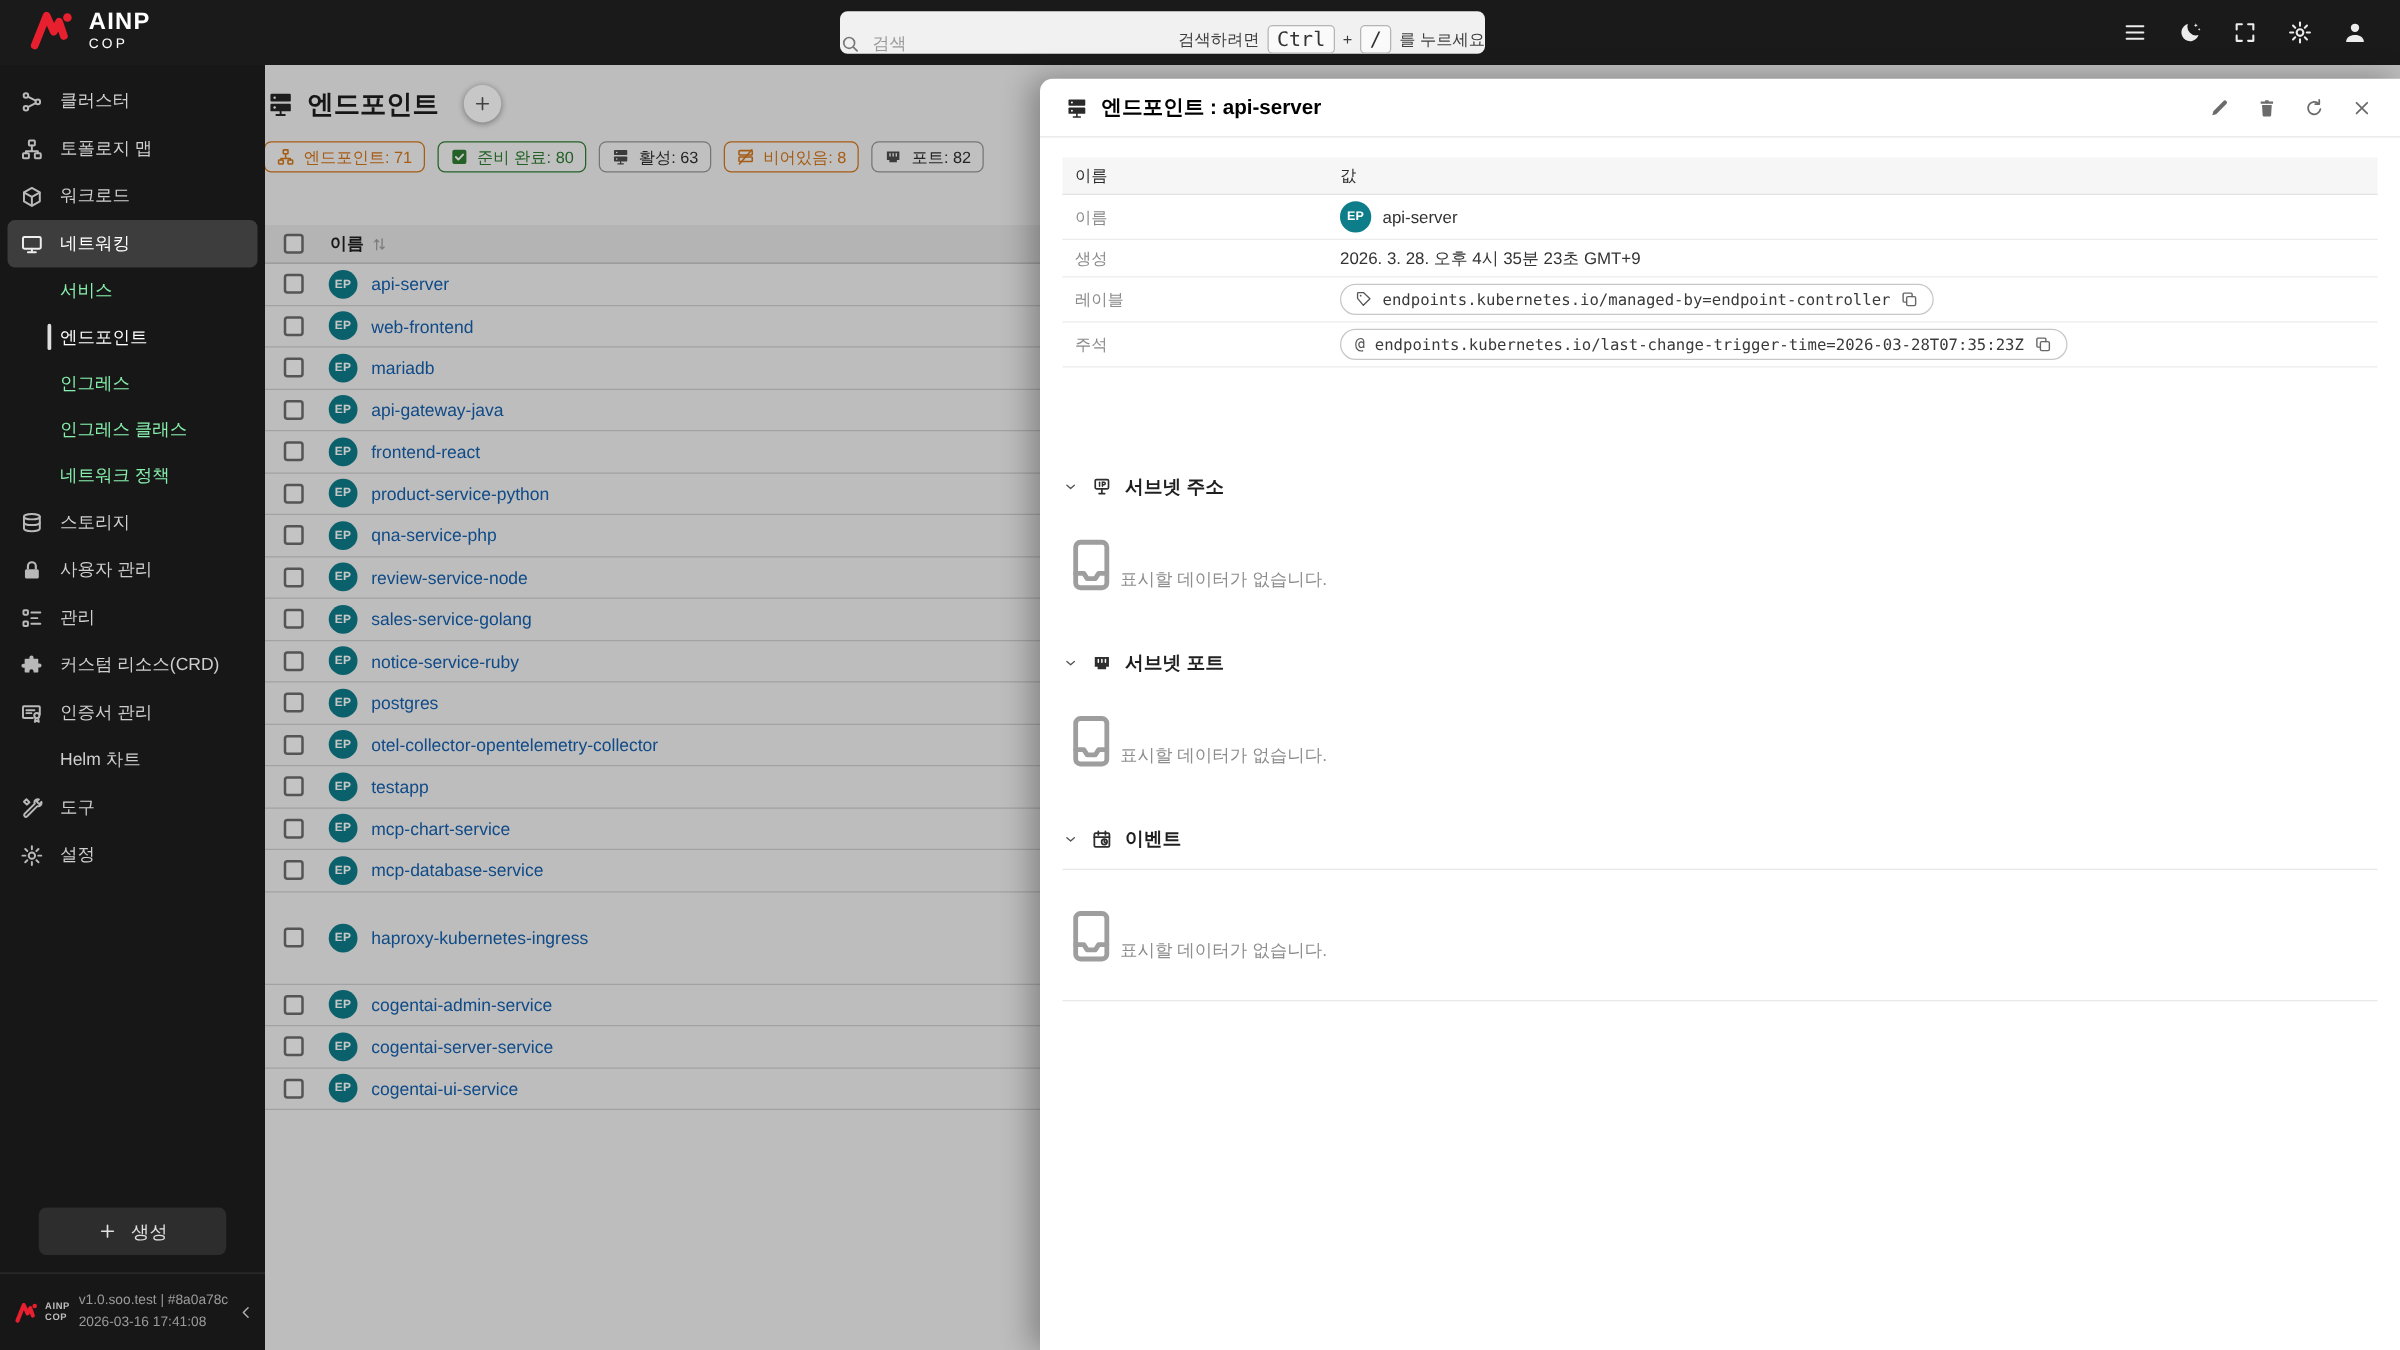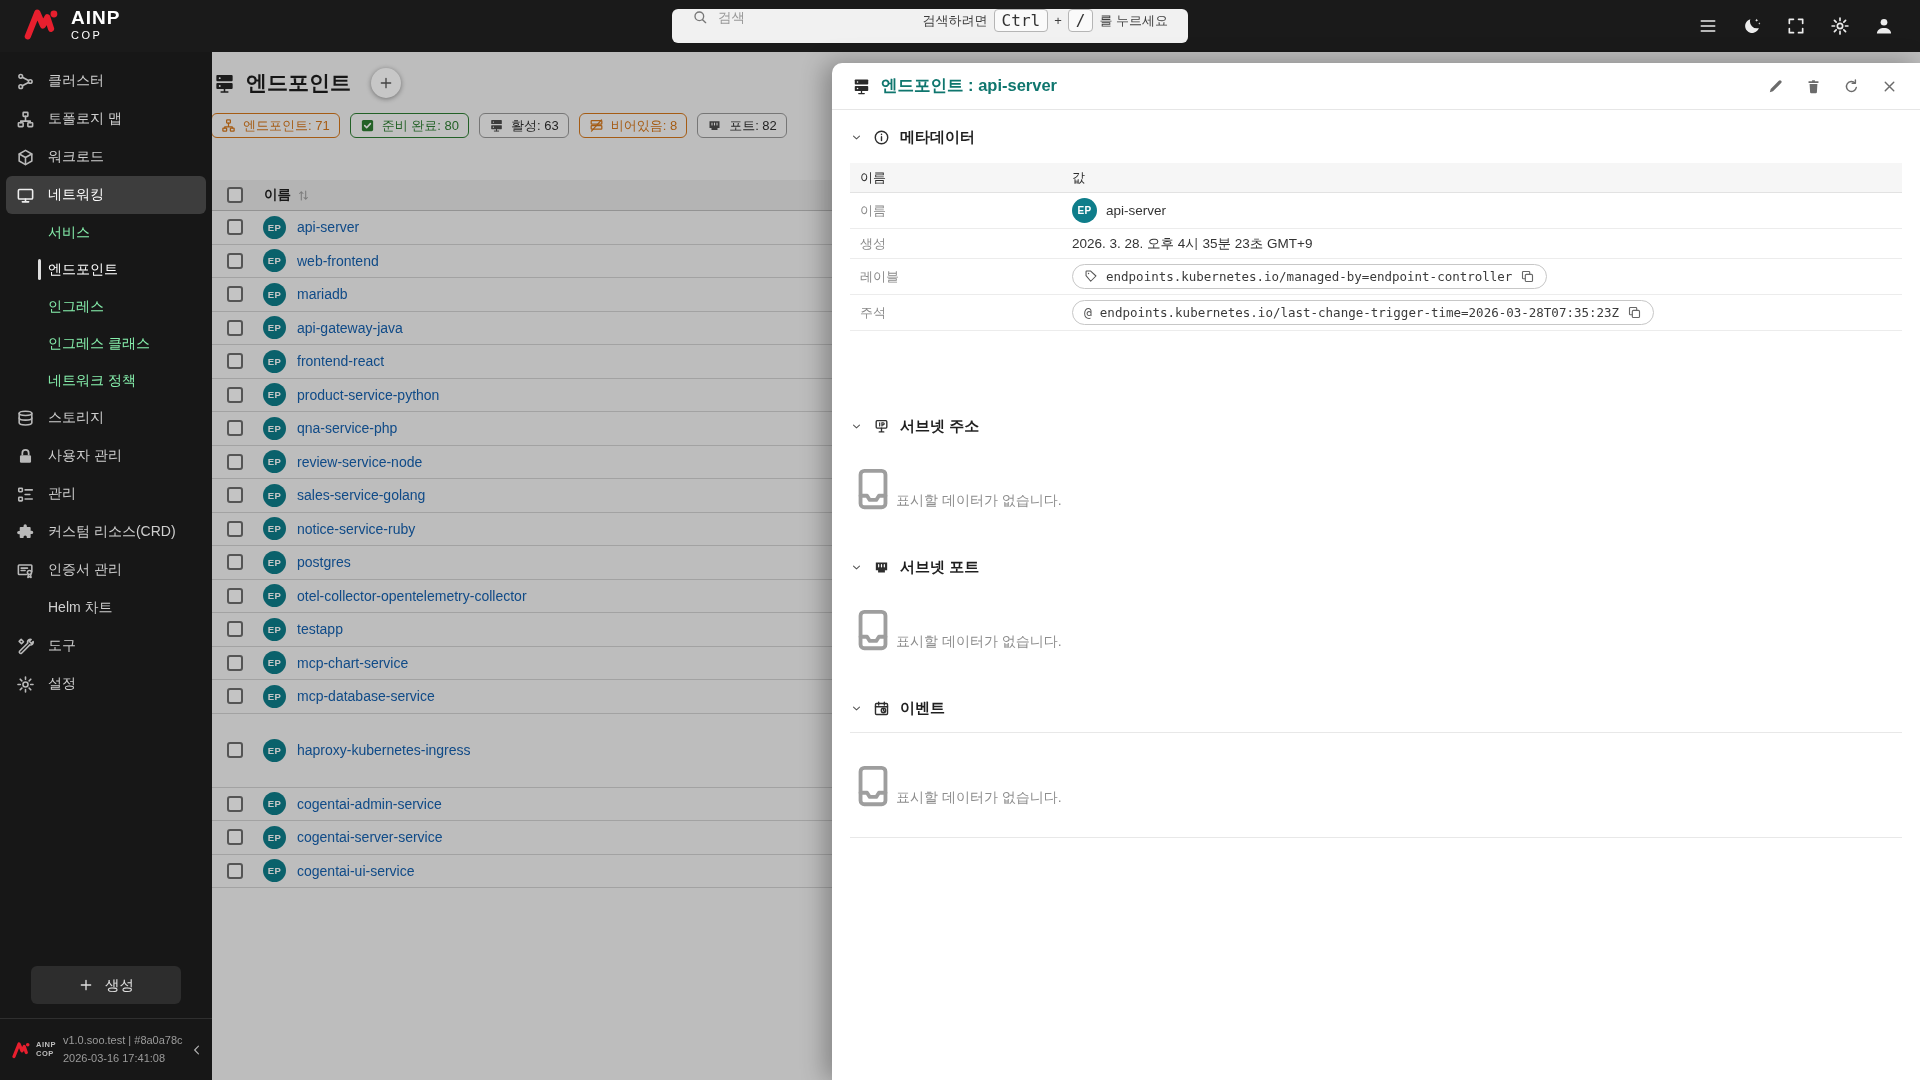--- a/index.html
+++ b/index.html
@@ -8,21 +8,21 @@
   svg { display:block; }
 
   
   .topbar { position:fixed; top:0; left:0; right:0; height:52px; background:#1a1a1a; z-index:30; }
   .brand { position:absolute; left:24px; top:7px; display:flex; align-items:center; gap:9px; }
   .brand-mark svg { width:38px; height:34px; }
   .brand-text { color:#fff; line-height:1; }
   .brand-name { font-size:19px; font-weight:bold; letter-spacing:1px; }
   .brand-sub { font-size:11px; letter-spacing:2.5px; margin-top:3px; }
   .search { position:absolute; left:672px; top:9px; width:516px; height:34px; background:#f1f1f1;
-    border-radius:6px; display:flex; align-items:flex-start; padding:0 20px; gap:8px; }
+    border-radius:6px; display:flex; align-items:flex-end; padding:0 0; gap:8px; }
   .search-icon { width:16px; height:16px; color:#777; flex:none; }
   .search-icon svg { width:16px; height:16px; }
   .search input { flex:1; min-width:30px; border:none; background:transparent; outline:none;
     font-size:13.5px; color:#333; font-family:inherit; }
   .search input::placeholder { color:#999; }
   .search-hint { display:flex; align-items:center; gap:6px; font-size:13px; color:#3d3d3d; white-space:nowrap; }
   kbd { border:1px solid #b5b5b5; border-radius:4px; background:#fafafa; padding:1px 7px;
     font-family:"DejaVu Sans Mono", monospace; font-size:16px; color:#333; }
   .top-icons { position:absolute; right:26px; top:0; height:52px; display:flex; align-items:center; gap:24px; color:#ececec; }
   .top-icon { width:20px; height:20px; cursor:pointer; }
@@ -90,21 +90,21 @@
     font-weight:bold; display:flex; align-items:center; justify-content:center; margin-left:20px; flex:none;
     letter-spacing:.3px; }
   .ep-name { margin-left:11px; font-size:14px; color:#1560ae; text-decoration:none; }
   .overlay { position:absolute; inset:0; background:rgba(0,0,0,.22); z-index:5; }
 
   
   .drawer { position:fixed; top:63px; left:832px; right:0; bottom:0; background:#fff; z-index:40;
     border-top-left-radius:10px; box-shadow:-7px 0 24px rgba(0,0,0,.30); display:flex; flex-direction:column; }
   .drawer-header { height:47px; min-height:47px; display:flex; align-items:center; padding:0 22px 0 20px;
     border-bottom:1px solid #e6e6e6; }
-  .drawer-title { display:flex; align-items:center; gap:10px; font-size:16.5px; font-weight:bold; color:#0f766e; flex:1; }
+  .drawer-title { display:flex; align-items:center; gap:10px; font-size:16.5px; font-weight:bold; color:#000000; flex:1; }
   .drawer-title .pic { width:19px; height:19px; color:#2a2a2a; }
   .drawer-title .pic svg { width:19px; height:19px; }
   .drawer-actions { display:flex; align-items:center; gap:21px; color:#6b6b6b; }
   .dact { width:17px; height:17px; cursor:pointer; }
   .dact svg { width:17px; height:17px; }
   .drawer-body { flex:1; overflow-y:auto; padding:0 18px 40px 18px; }
   .drawer-body::-webkit-scrollbar { width:10px; }
   .drawer-body::-webkit-scrollbar-thumb { background:#c9c9c9; border-radius:5px; }
 
   .section-header { display:flex; align-items:center; gap:10px; margin-top:18px; color:#1f1f1f; cursor:pointer; }
@@ -587,34 +587,20 @@
           </svg>
         </span>
         <span class="dact">
           <svg viewBox="0 0 24 24" fill="none" stroke="currentColor" stroke-width="2" stroke-linecap="round" stroke-linejoin="round">
             <path d="M6 6l12 12M18 6L6 18"></path>
           </svg>
         </span>
       </span>
   </div>
   <div class="drawer-body">
-    <div class="section-header">
-      <span class="chev">
-          <svg viewBox="0 0 24 24" fill="none" stroke="currentColor" stroke-width="2" stroke-linecap="round" stroke-linejoin="round">
-            <path d="M6.5 9.5l5.5 5 5.5-5"></path>
-          </svg>
-        </span>
-      <span class="section-icon">
-          <svg viewBox="0 0 24 24" fill="none" stroke="currentColor" stroke-width="2" stroke-linecap="round" stroke-linejoin="round">
-            <circle cx="12" cy="12" r="8.8"></circle>
-            <path d="M12 11v5.2M12 7.2v.5"></path>
-          </svg>
-        </span>
-      <span class="section-title">메타데이터</span>
-    </div>
     <div class="meta-table">
       <div class="meta-head">
         <span class="mcol-label">이름</span>
         <span>값</span>
       </div>
       <div id="meta-rows">
           <div class="mrow">
             <span class="mlabel">이름</span>
             <span class="mvalue">
               <span class="avatar24">EP</span>

